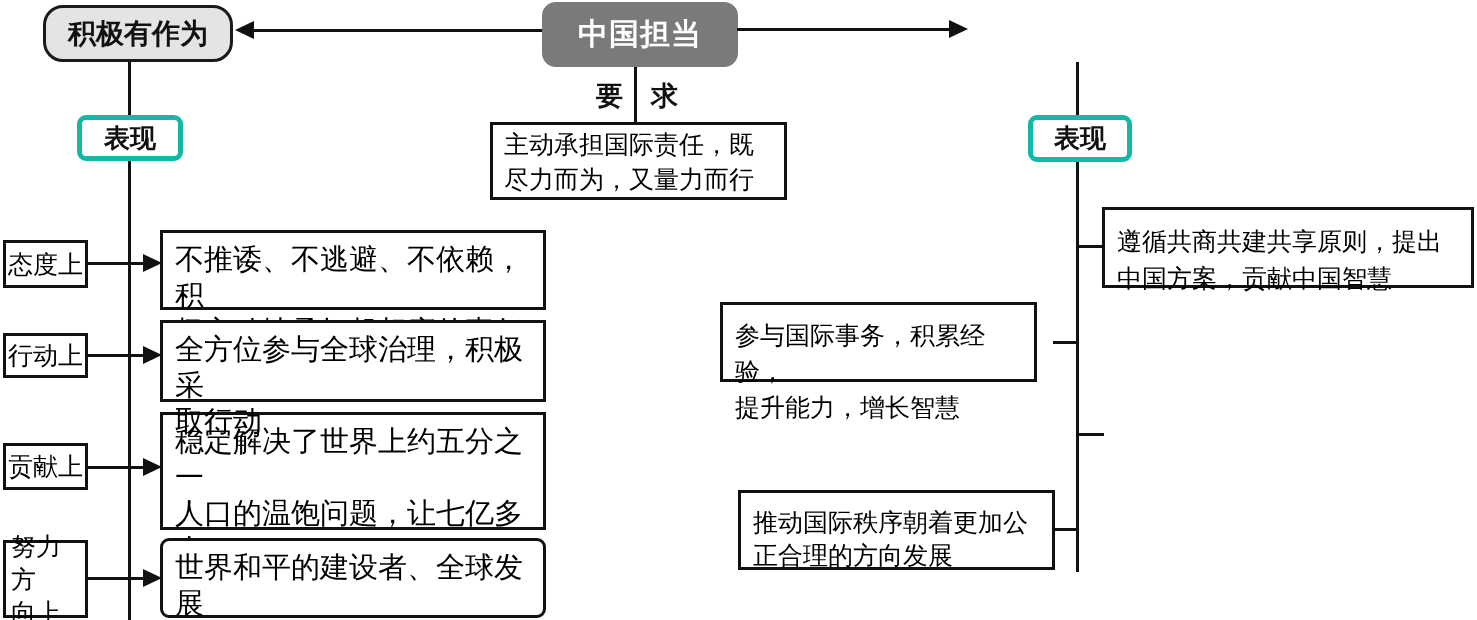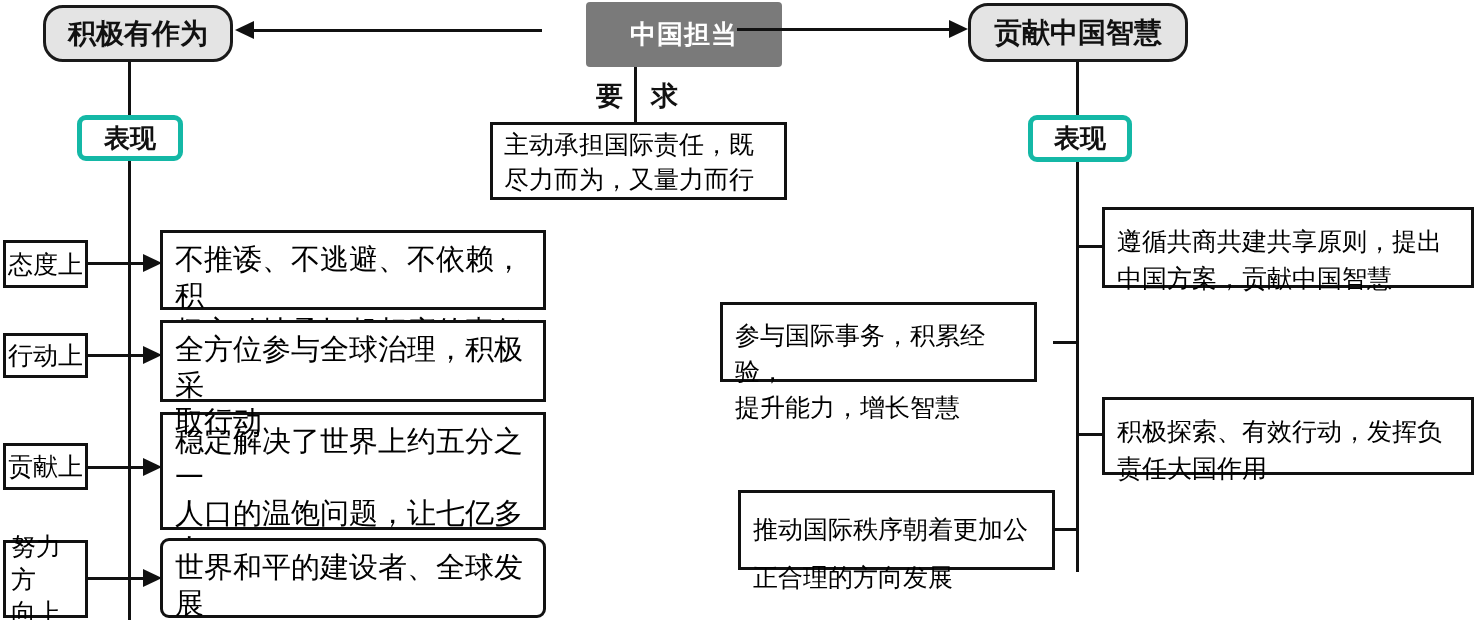--- a/index.html
+++ b/index.html
@@ -2,23 +2,23 @@
 <html><head>
 <meta charset="utf-8">
 <style>
   * { margin:0; padding:0; box-sizing:border-box; }
   body { background:#ffffff; font-family:"Liberation Sans", sans-serif; }
   .canvas { position:relative; width:1477px; height:620px; background:#ffffff; overflow:hidden; }
 
   
   .root-node {
     position:absolute; left:542px; top:2px; width:196px; height:65px;
-    background:#7a7a7a; color:#ffffff; border-radius:4px;
+    background:#7a7a7a; color:#ffffff; border-radius:14px;
     display:flex; align-items:center; justify-content:center;
-    font-size:26px; font-weight:bold; letter-spacing:1px;margin-left:44px;
+    font-size:30px; font-weight:bold; letter-spacing:1px;
   }
   .branch-node {
     position:absolute; background:#e4e4e4; border:3px solid #1a1a1a; border-radius:20px;
     display:flex; align-items:center; justify-content:center;
     font-size:28px; font-weight:bold; color:#111;
   }
   .branch-left  { left:43px;  top:5px; width:190px; height:57px; }
   .branch-right { left:968px; top:3px; width:220px; height:59px; }
 
   .biaoxian {
@@ -69,21 +69,21 @@
   .content-left { left:160px; width:386px; font-size:29px; line-height:36px; padding:8px 12px; }
   .cl-0 { top:230px; height:80px; }
   .cl-1 { top:320px; height:82px; }
   .cl-2 { top:412px; height:118px; }
   .cl-3 { top:538px; height:80px;border-radius:9px; }
 
   .content-right { font-size:25px; line-height:37px; padding:13px 12px; }
   .cr-0 { left:1102px; top:207px; width:372px; height:81px; }
   .cr-1 { left:720px;  top:302px; width:317px; height:80px; line-height:36px; }
   .cr-2 { left:1102px; top:397px; width:372px; height:78px; }
-  .cr-3 { left:738px;  top:490px; width:317px; height:80px; line-height:48px; }
+  .cr-3 { left:738px;  top:490px; width:317px; height:80px; line-height:33px; }
 </style>
 </head>
 <body>
 
 <div class="canvas">
 
   <div class="vline spine-left"></div>
   <div class="vline spine-right"></div>
   <div class="vline spine-center"></div>
 
@@ -104,23 +104,20 @@
   <div class="hline" style="left:1078px; top:245px; width:26px; height:3px;"></div>
   <div class="hline" style="left:1053px; top:341px; width:26px; height:3px;"></div>
   <div class="hline" style="left:1078px; top:433px; width:26px; height:3px;"></div>
   <div class="hline" style="left:1053px; top:528px; width:26px; height:3px;"></div>
 
   <div class="root-node">
     <span>中国担当</span>
   </div>
   <div class="branch-node branch-left">
     <span>积极有作为</span>
-  </div>
-  <div class="branch-node branch-right">
-    <span>贡献中国智慧</span>
   </div>
 
   <div class="req-label">
     <span>要</span>
     <span>求</span>
   </div>
   <div class="tbox req-box">主动承担国际责任，既
 尽力而为，又量力而行</div>
 
   <div class="biaoxian biaoxian-left">
@@ -143,18 +140,16 @@
 口摆脱贫困</div>
   <div class="tbox content-left cl-1">全方位参与全球治理，积极采
 取行动</div>
   <div class="tbox content-left cl-3">世界和平的建设者、全球发展
 的贡献者、国际秩序的维护者</div>
 
   <div class="tbox content-right cr-0">遵循共商共建共享原则，提出
 中国方案，贡献中国智慧</div>
   <div class="tbox content-right cr-1">参与国际事务，积累经验，
 提升能力，增长智慧</div>
-  <div class="tbox content-right cr-2">积极探索、有效行动，发挥负
-责任大国作用</div>
   <div class="tbox content-right cr-3">推动国际秩序朝着更加公
 正合理的方向发展</div>
 
 </div>
 
 </body></html>

